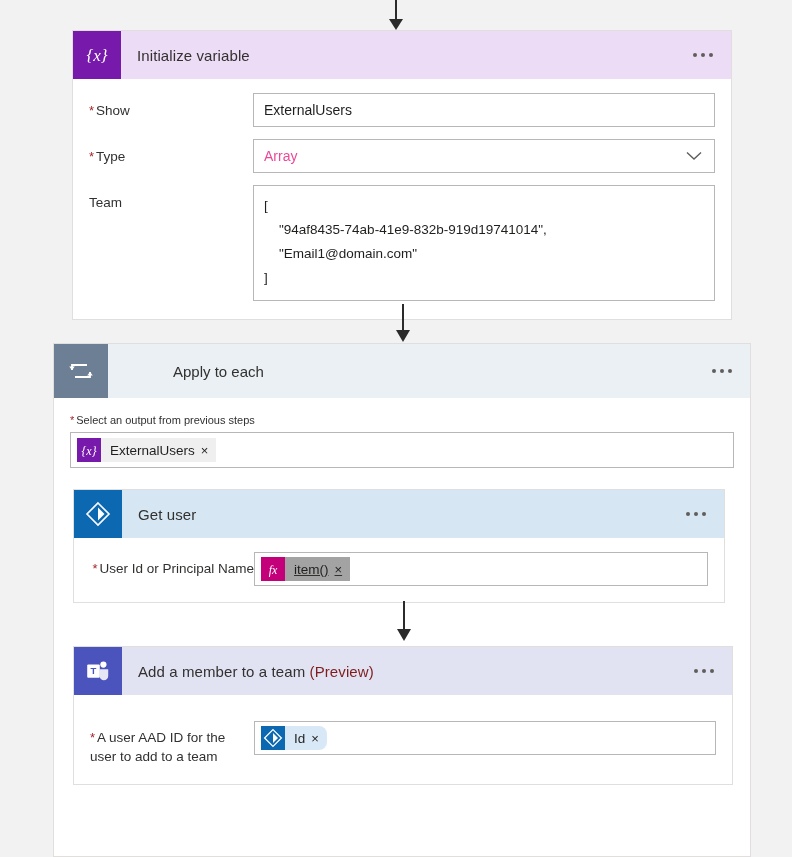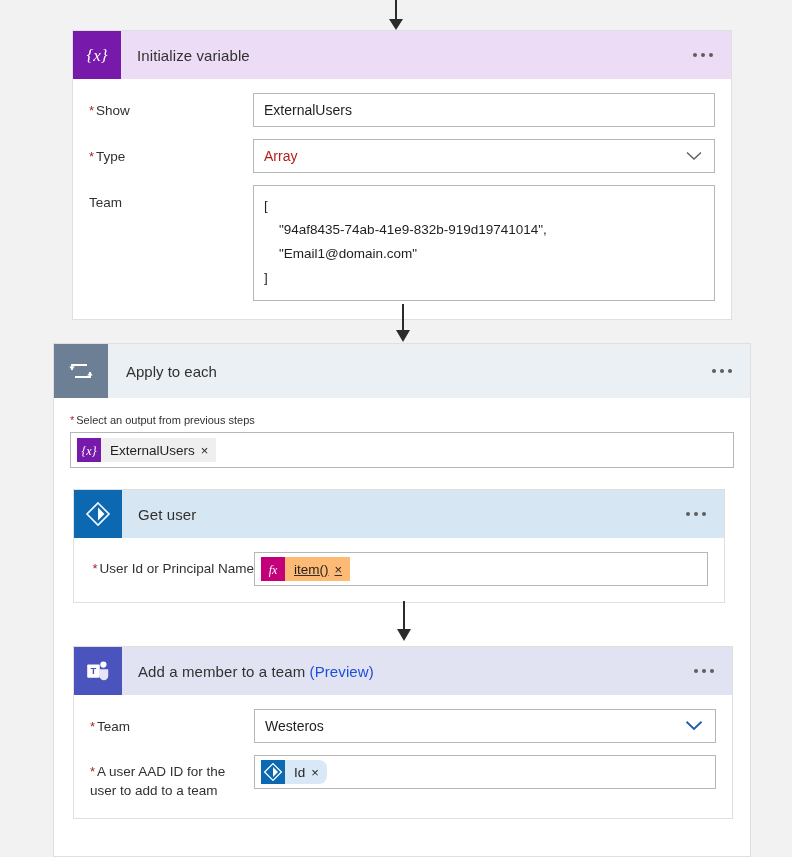--- a/index.html
+++ b/index.html
@@ -47,21 +47,21 @@
     justify-content: center;
   }
   .card-title {
     font-size: 15px;
     color: #323130;
     padding-left: 16px;
     letter-spacing: .1px;
     white-space: nowrap;
   }
   .card-title .preview {
-    color: #1d4ed8;
+    color: #7f1d1d;
   }
   .ellipsis {
     position: absolute;
     right: 14px;
     top: 50%;
     transform: translateY(-50%);
     display: flex;
     gap: 4px;
     cursor: pointer;
     padding: 6px 4px;
@@ -103,21 +103,21 @@
     background: #ffffff;
     height: 34px;
     display: flex;
     align-items: center;
     padding: 0 10px;
     font-size: 14px;
     color: #201f1e;
     box-sizing: border-box;
     position: relative;
   }
-  .input-box.placeholderish { color: #b91c1c; }
+  .input-box.placeholderish { color: #ec4899; }
   .input-box .chev {
     position: absolute;
     right: 12px;
     top: 50%;
     transform: translateY(-50%);
     display: block;
   }
 
   .textarea-box {
     border: 1px solid #b7b7b7;
@@ -164,35 +164,36 @@
     white-space: nowrap;
   }
   .token-x {
     font-size: 13px;
     color: #201f1e;
     padding-right: 8px;
     cursor: pointer;
     line-height: 1;
   }
   .token.tok-gray  { background: #efeff0; }
-  .token.tok-pink  { background: #fdba74; text-decoration: underline; }
+  .token.tok-pink  { background: #a3a3a3; text-decoration: underline; }
   .token.tok-blue  { background: #d9e8f7; border-radius: 8px; }
 
   
   .loop-card {
     background: #ffffff;
     border: 1px solid #e1dfdd;
     box-sizing: border-box;
   }
   .loop-header {
     display: flex;
     align-items: center;
     height: 54px;
     background: #eaf0f4;
     position: relative;
+    gap: 47px;
   }
   .loop-icon {
     width: 54px;
     height: 54px;
     flex: 0 0 54px;
     background: #6d7f94;
     display: flex;
     align-items: center;
     justify-content: center;
   }
@@ -403,33 +404,20 @@
       </div>
       <div class="ellipsis">
         <span></span>
         <span></span>
         <span></span>
       </div>
     </div>
     <div class="card-body">
 
       <div class="field-row">
-        <div class="field-label">
-          <span class="req">*</span><span>Team</span>
-        </div>
-        <div class="field-control">
-          <div class="input-box">
-            <span>Westeros</span>
-            <span class="chev">
-              <svg width="18" height="11" viewBox="0 0 18 11" aria-hidden="true">
-                <path d="M1.5 1.8 L9 9 L16.5 1.8" fill="none" stroke="#1f5fa8" stroke-width="1.9"></path>
-              </svg>
-            </span>
-          </div>
-        </div>
       </div>
 
       <div class="field-row">
         <div class="field-label" style="padding-top:7px;">
           <span class="req">*</span><span>A user AAD ID for the user to add to a team</span>
         </div>
         <div class="field-control">
           <div class="token-field">
             <span class="token tok-blue">
               <span class="token-badge ico-azure">

